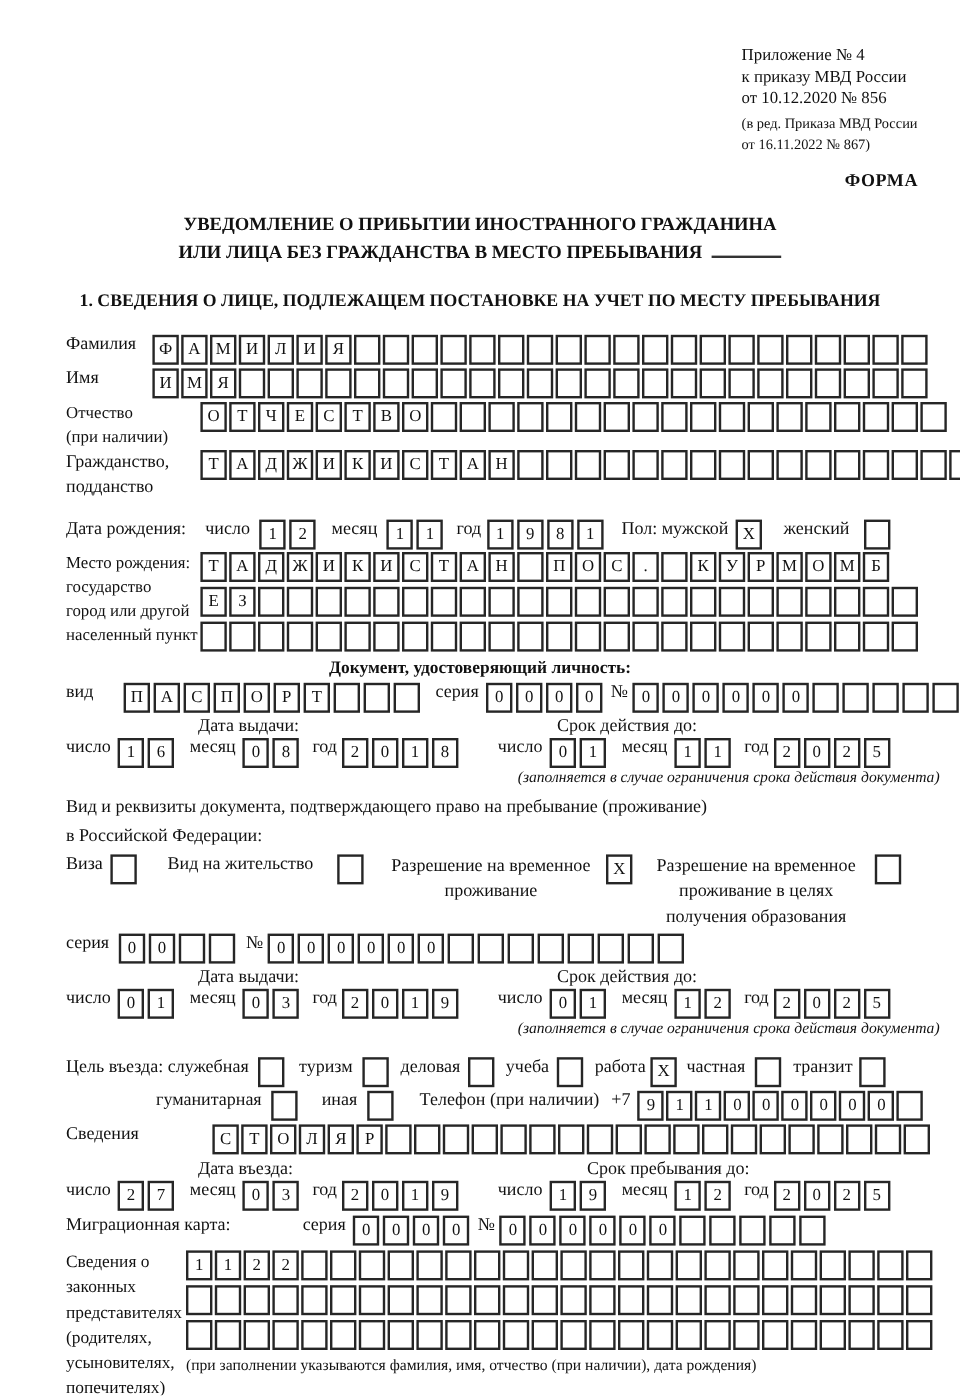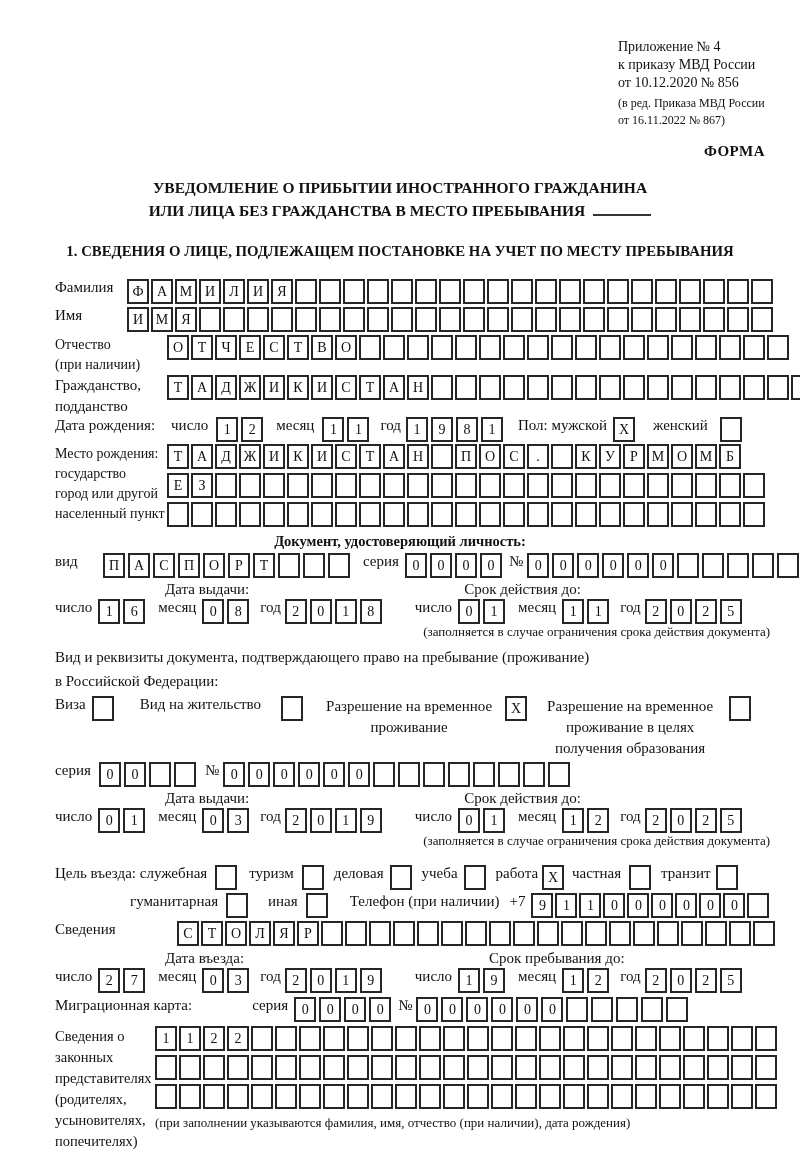--- a/index.html
+++ b/index.html
@@ -22,21 +22,21 @@
   .cells{display:flex;flex:0 0 auto;}
   .cell{
     width:18px;height:21px;border:2px solid #262626;margin-right:2px;
     display:flex;align-items:center;justify-content:center;
     font-size:14px;flex:0 0 auto;background:#fff;
   }
   .dt .cell{margin-right:3px;}
   .sp .cell{margin-right:3px;}
   .cellcol .cells{margin-bottom:4px;}
   .hdr-row{display:flex;margin-top:3px;font-size:15px;}
-  .note-right{text-align:right;margin-right:30px;font-size:13px;line-height:16px;margin-top:0;}
+  .note-right{text-align:right;margin-right:17px;font-size:13px;line-height:16px;margin-top:0;font-style:italic;}
   .plain{font-size:15px;line-height:24px;margin-top:5px;}
   .opt-label{font-size:15px;text-align:center;line-height:21px;flex:0 0 auto;}
   .rep-note{font-size:13px;text-align:center;margin-top:4px;width:624px;line-height:16px;}
 </style>
 </head>
 <body>
 
 <div class="page">
 
   <div class="annex">
@@ -190,21 +190,21 @@
         <span class="cell"></span>
         <span class="cell"></span>
         <span class="cell"></span>
         <span class="cell"></span>
         <span class="cell"></span>
         <span class="cell"></span>
         <span class="cell"></span>
       </span>
   </div>
 
-  <div class="row" style="margin-top:0">
+  <div class="row" style="margin-top:16px">
     <span class="lbl">Дата рождения:</span>
     <span class="lbl" style="margin-left:16px">число</span>
     <span class="cells dt" style="margin-left:8px">
         <span class="cell">1</span>
         <span class="cell">2</span>
       </span>
     <span class="lbl" style="margin-left:10px">месяц</span>
     <span class="cells dt" style="margin-left:8px">
         <span class="cell">1</span>
         <span class="cell">1</span>

